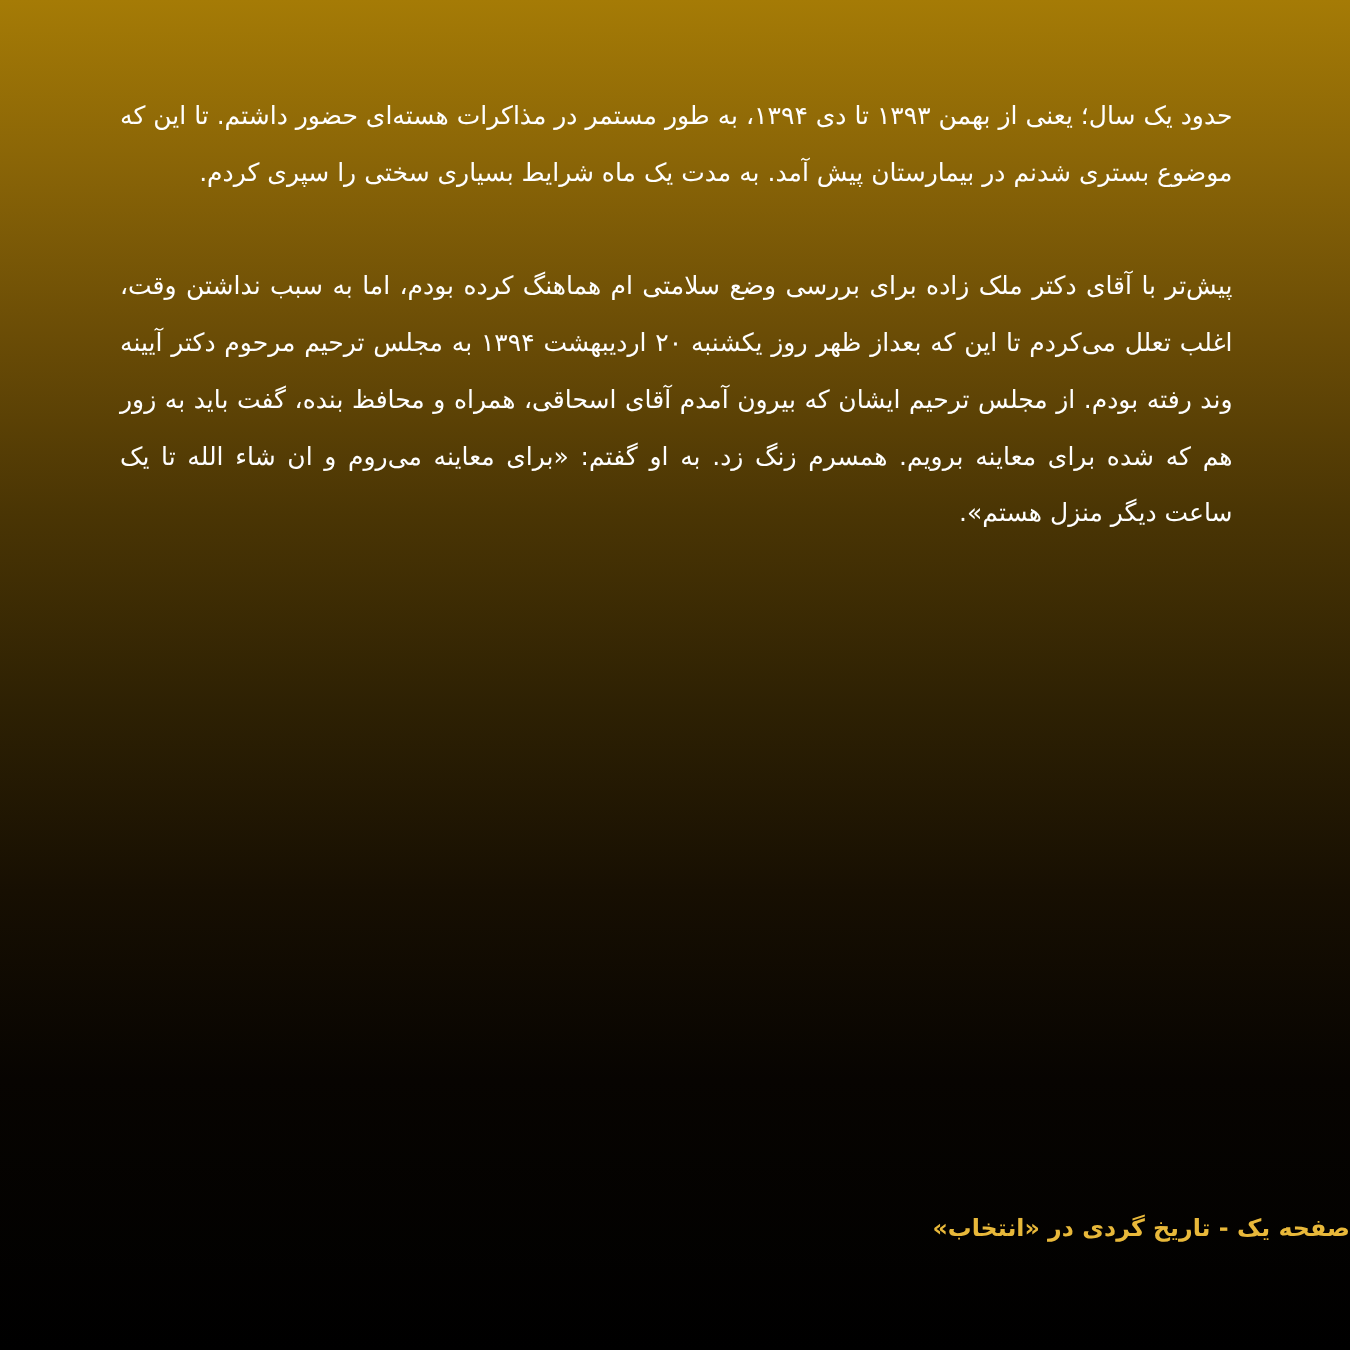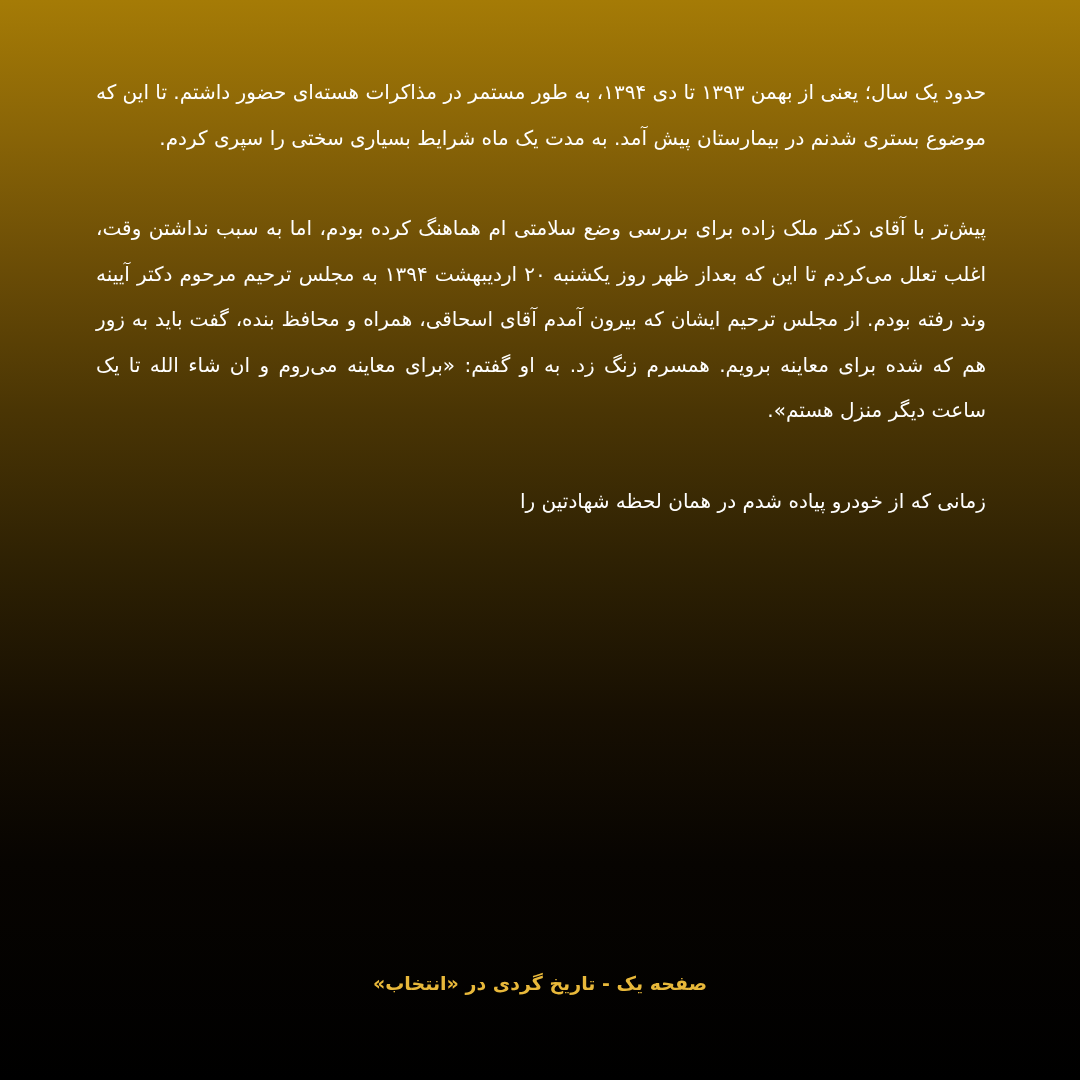--- a/index.html
+++ b/index.html
@@ -25,30 +25,28 @@
     }
     .para {
       margin: 0 0 45px 0;
     }
     .para:last-child { margin-bottom: 0; }
     .caption {
       position: absolute;
       left: 0;
       right: 0;
       top: 968px;
-      text-align: center;
       direction: rtl;
       color: #e8b83a;
       font-size: 19px;
       font-weight: bold;
       line-height: 30px;
     }
   </style>
 </head>
 <body>
 
 <div class="article">
   <p class="para">حدود یک سال؛ یعنی از بهمن ۱۳۹۳ تا دی ۱۳۹۴، به طور مستمر در مذاکرات هسته‌ای حضور داشتم. تا این که موضوع بستری شدنم در بیمارستان پیش آمد. به مدت یک ماه شرایط بسیاری سختی را سپری کردم.</p>
   <p class="para">پیش‌تر با آقای دکتر ملک زاده برای بررسی وضع سلامتی ام هماهنگ کرده بودم، اما به سبب نداشتن وقت، اغلب تعلل می‌کردم تا این که بعداز ظهر روز یکشنبه ۲۰ اردیبهشت ۱۳۹۴ به مجلس ترحیم مرحوم دکتر آیینه وند رفته بودم. از مجلس ترحیم ایشان که بیرون آمدم آقای اسحاقی، همراه و محافظ بنده، گفت باید به زور هم که شده برای معاینه برویم. همسرم زنگ زد. به او گفتم: «برای معاینه می‌روم و ان شاء الله تا یک ساعت دیگر منزل هستم».</p>
-  <p class="para">زمانی که از خودرو پیاده شدم در همان لحظه شهادتین را</p>
 </div>
 
 <div class="caption">صفحه یک - تاریخ گردی در «انتخاب»</div>
 
 </body></html>

